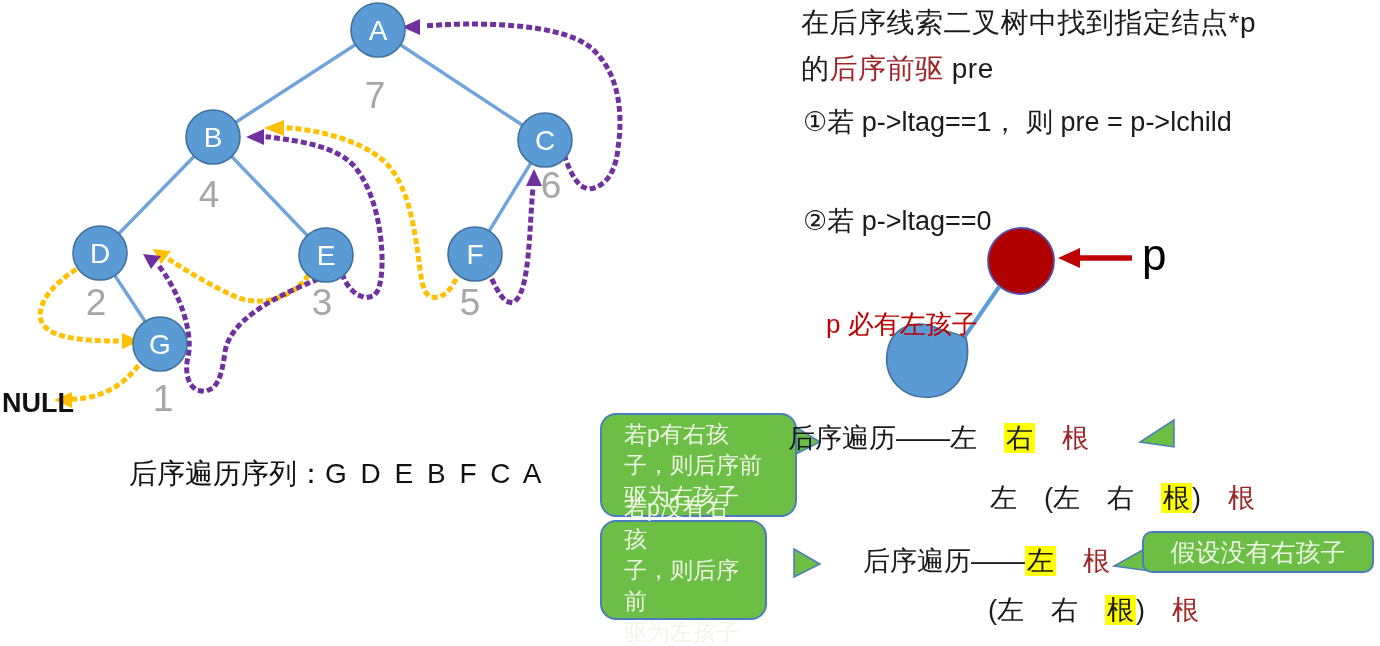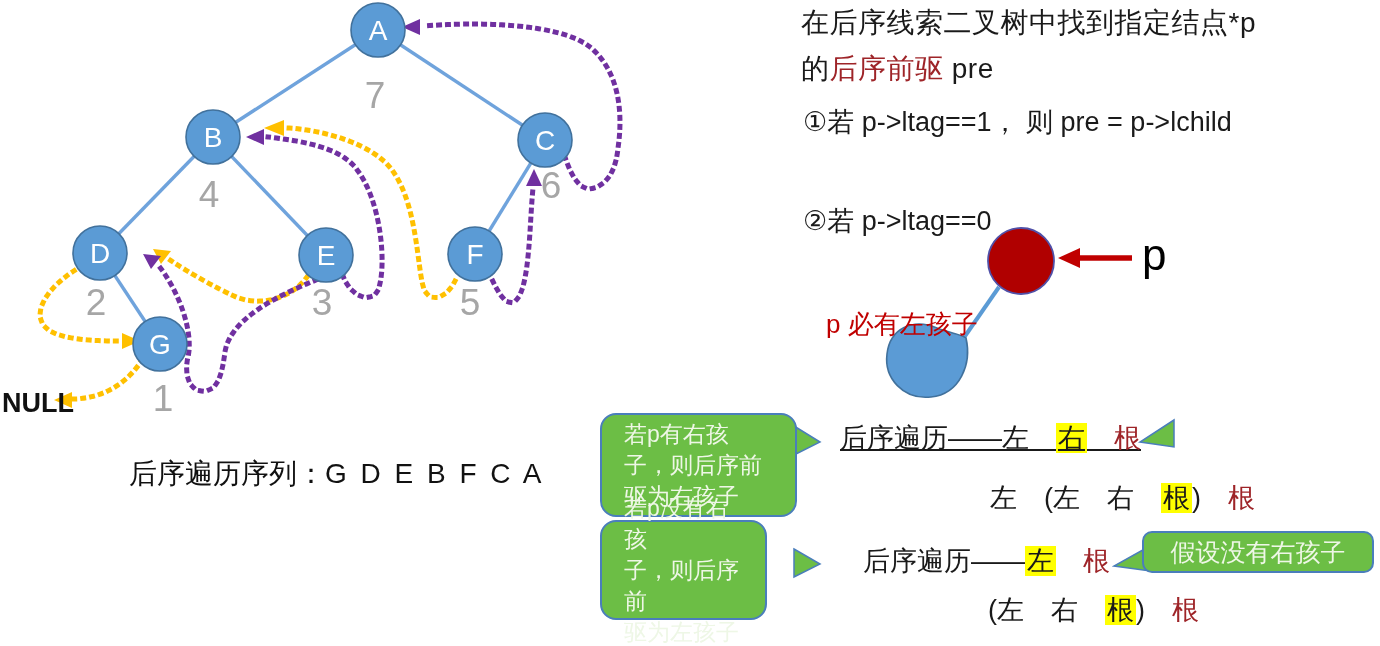--- a/index.html
+++ b/index.html
@@ -129,21 +129,21 @@
   <div class="abs h1line" style="left:801px;top:4px;">在后序线索二叉树中找到指定结点*p</div>
   <div class="abs h1line" style="left:801px;top:50px;"><span>的</span><span class="red-seg">后序前驱</span><span> pre</span></div>
   <div class="abs caseline" style="left:803px;top:104px;">①若 p-&gt;ltag==1， 则 pre = p-&gt;lchild</div>
   <div class="abs caseline" style="left:803px;top:167px;margin-top:36px;">②若 p-&gt;ltag==0</div>
   <div class="abs p-label" style="left:1142px;top:230px;">p</div>
   <div class="abs p-note" style="left:778px;top:307px;margin-left:48px;">p 必有左孩子</div>
 
   <div class="bubble left" style="left:600px;top:413px;width:197px;height:104px;">若p有右孩
 子，则后序前
 驱为右孩子</div>
-  <div class="abs tl" style="left:840px;top:420px;text-decoration:underline;"><span>后序遍历——左　</span><span class="hl">右</span><span>　</span><span class="redt">根</span></div>
+  <div class="abs tl" style="left:788px;top:420px;"><span>后序遍历——左　</span><span class="hl">右</span><span>　</span><span class="redt">根</span></div>
   <div class="abs tl" style="left:990px;top:480px;"><span>左　(左　右　</span><span class="hl">根</span><span>)　</span><span class="redt">根</span></div>
 
   <div class="bubble left" style="left:600px;top:520px;width:167px;height:100px;">若p没有右孩
 子，则后序前
 驱为左孩子</div>
   <div class="abs tl" style="left:820px;top:543px;margin-left:43px;"><span>后序遍历——</span><span class="hl">左</span><span>　</span><span class="redt">根</span></div>
   <div class="bubble right" style="left:1142px;top:531px;width:232px;height:42px;">假设没有右孩子</div>
   <div class="abs tl" style="left:988px;top:592px;"><span>(左　右　</span><span class="hl">根</span><span>)　</span><span class="redt">根</span></div>
 
 </div>

